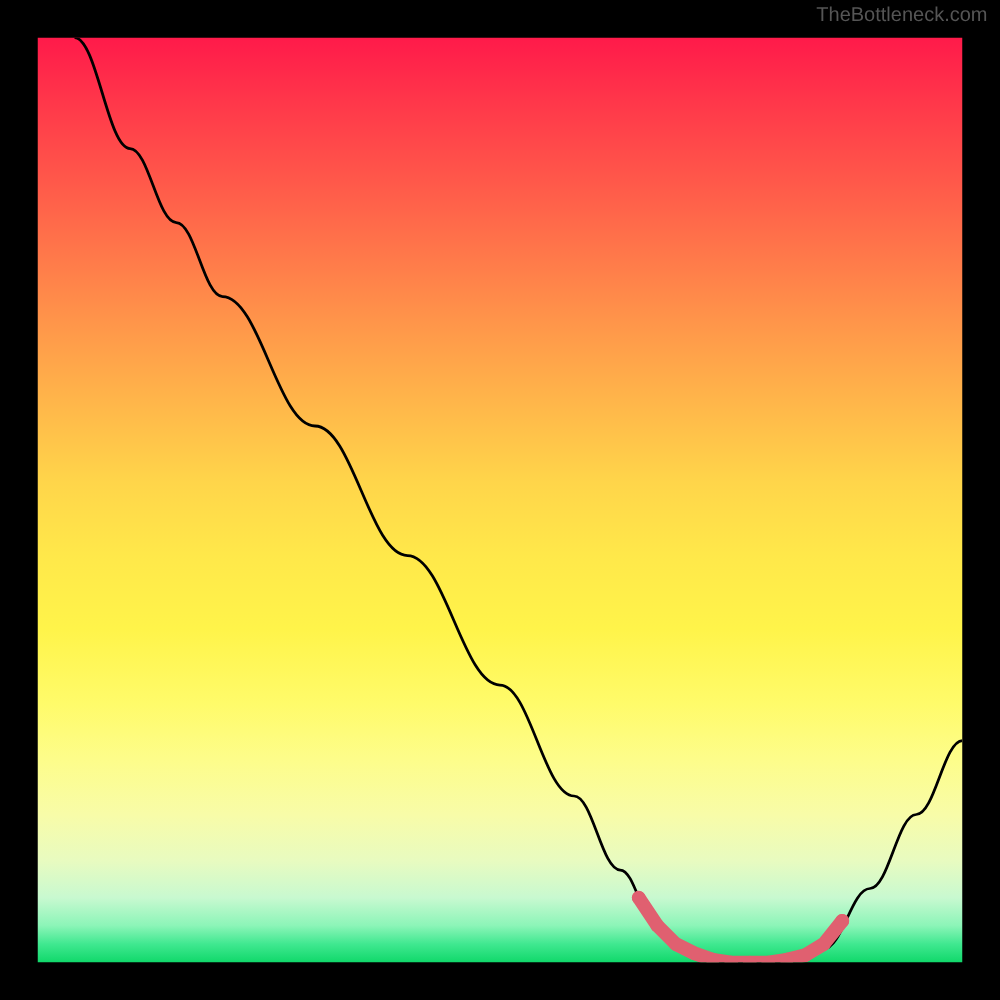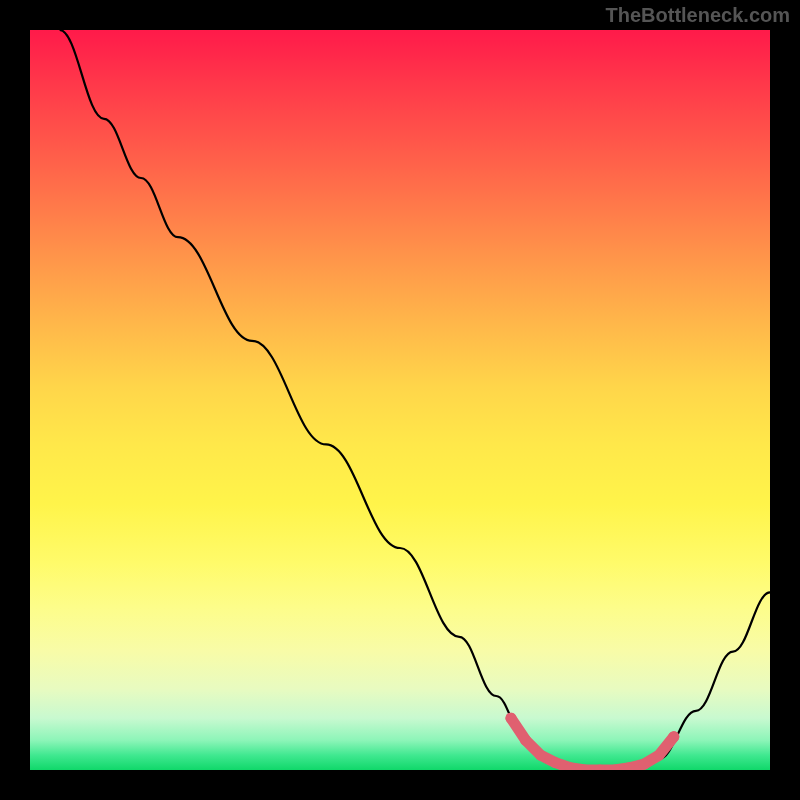--- a/index.html
+++ b/index.html
@@ -9,22 +9,22 @@
     background: #000;
     position: relative;
     font-family: Arial, sans-serif;
     overflow: hidden;
   }
   .watermark {
     position: absolute;
     top: 4px;
     right: 10px;
     color: #555;
-    font-size: 20px;
-    font-weight: bold;
+    font-size: 16px;
+    font-weight: normal;
     z-index: 10;
   }
   .plot-area {
     position: absolute;
     left: 30px;
     top: 30px;
     width: 740px;
     height: 740px;
     overflow: hidden;
   }

